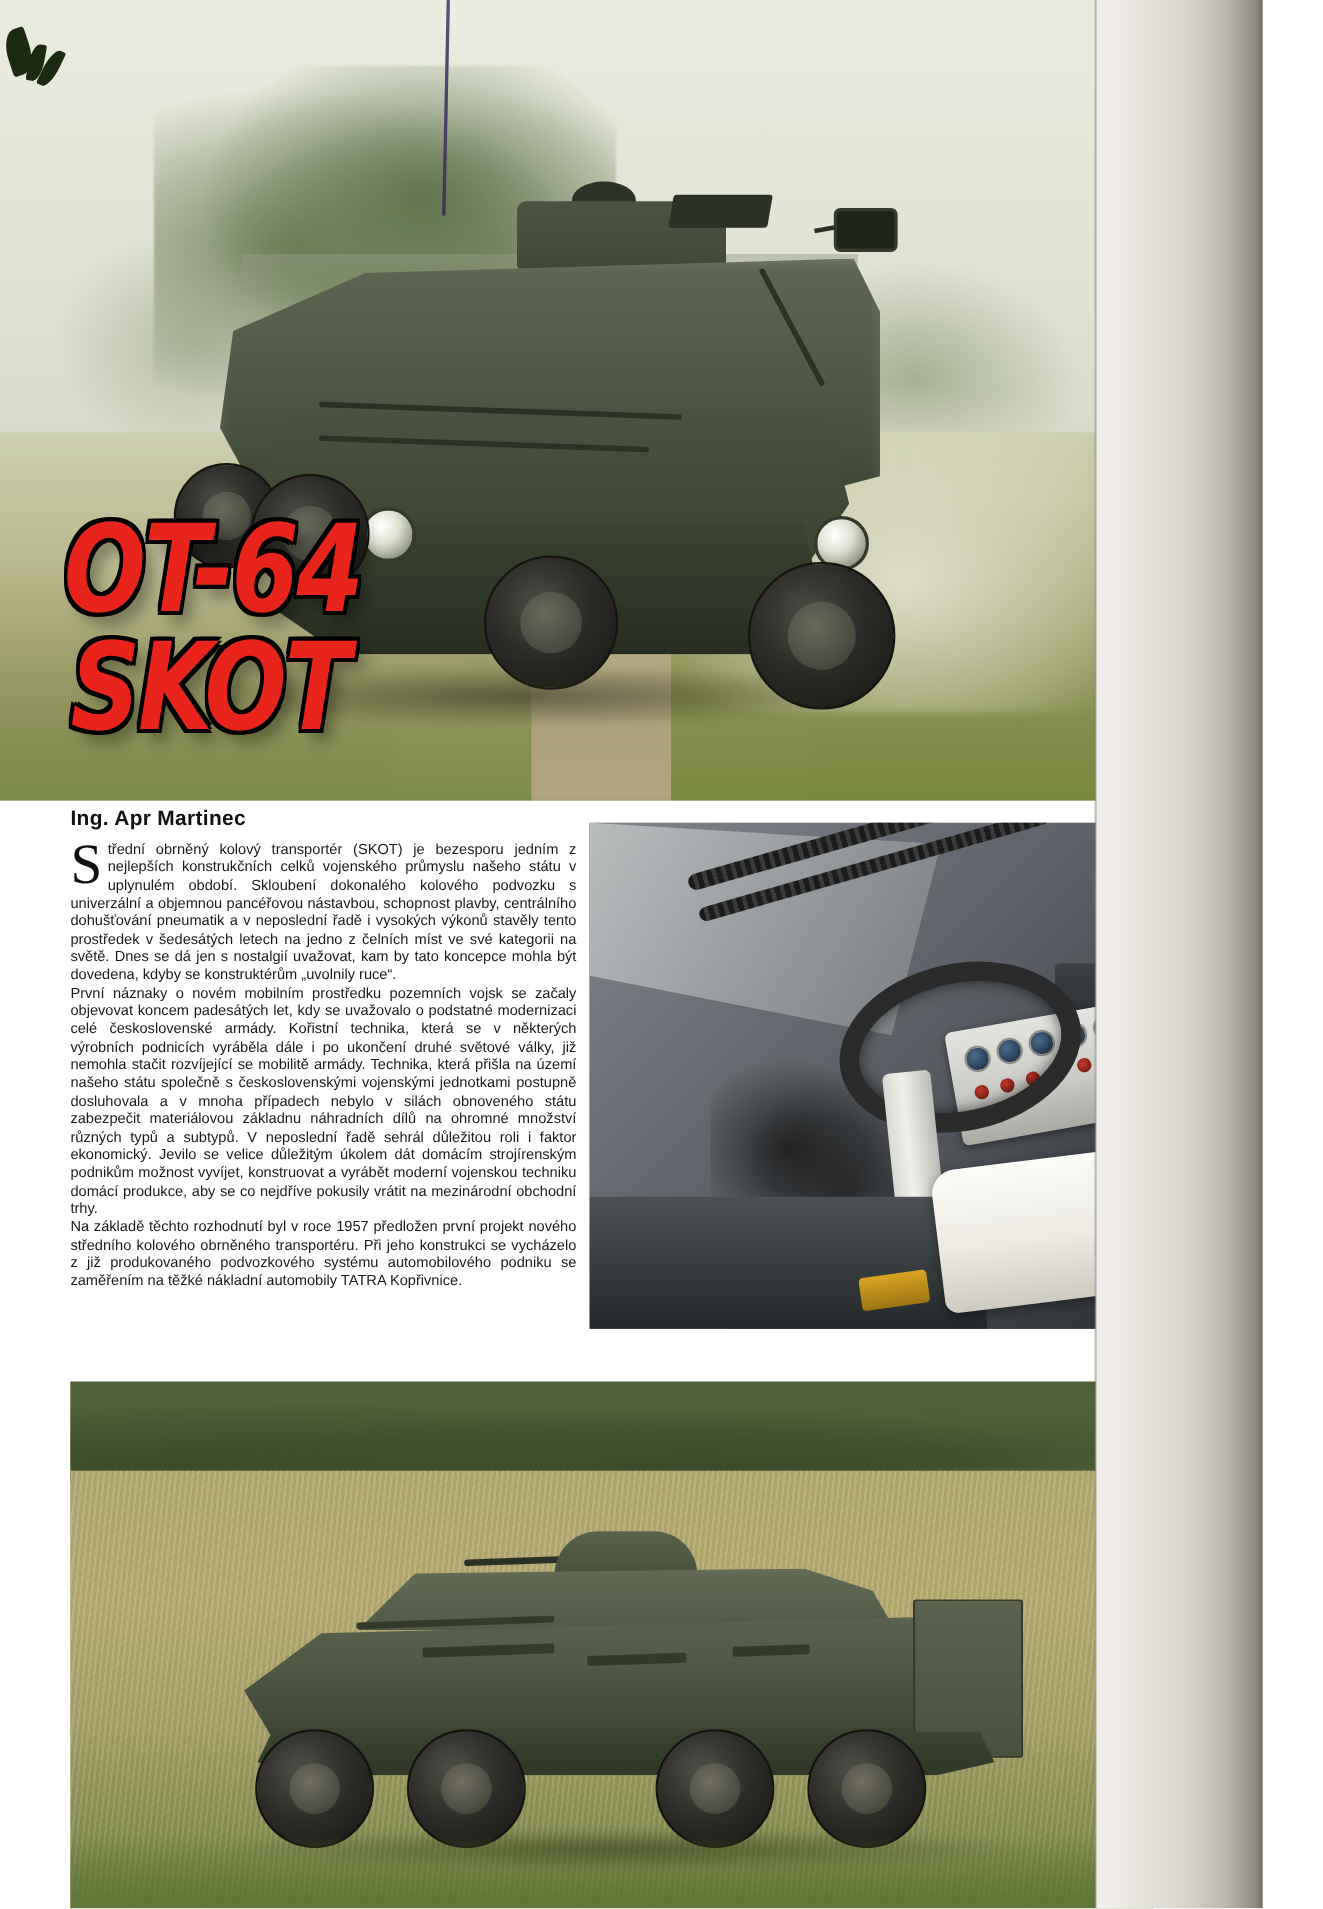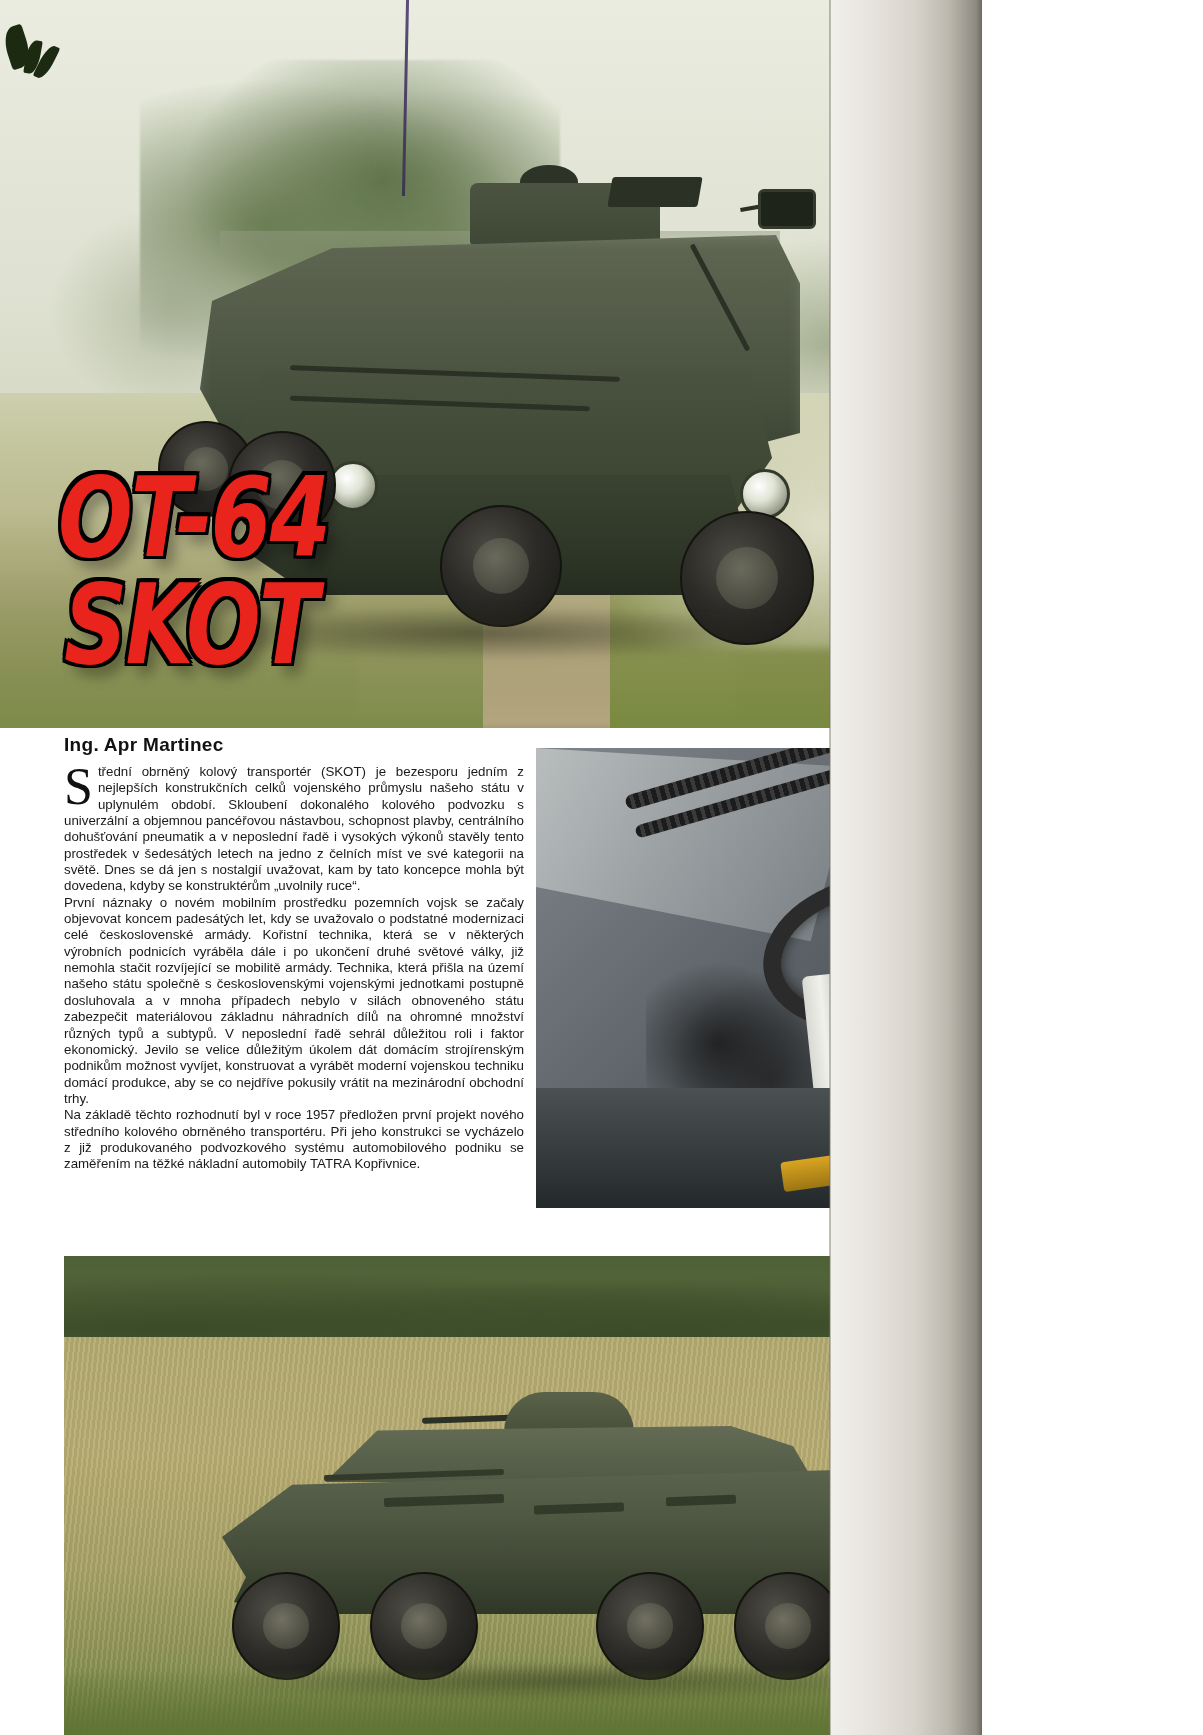--- a/index.html
+++ b/index.html
@@ -12,21 +12,21 @@
     height: 1735px;
     position: relative;
     overflow: hidden;
     font-family: "Liberation Sans", sans-serif;
   }
 
   
   #page {
     position: absolute;
     left: 0; top: 0;
-    width: 982px;
+    width: 1148px;
     height: 1735px;
     background: #ffffff;
     overflow: hidden;
   }
 
   
   #page-edge {
     position: absolute;
     right: 0; top: 0;
     width: 152px;

